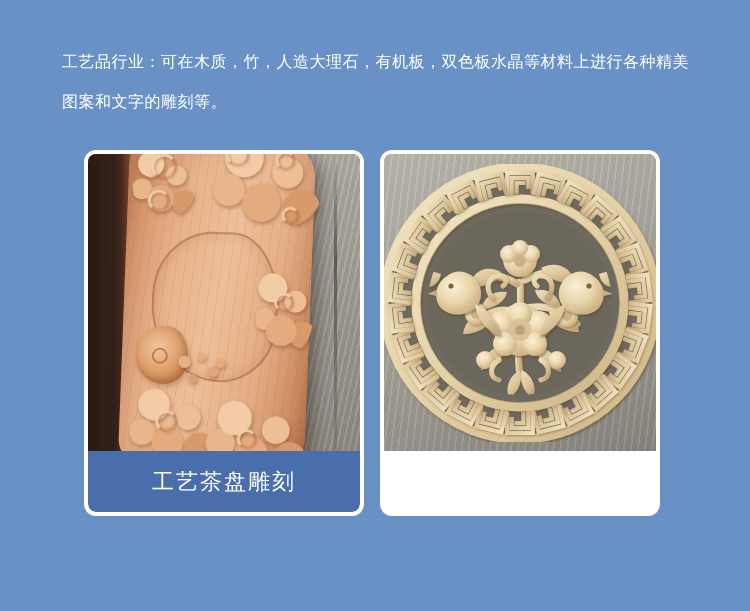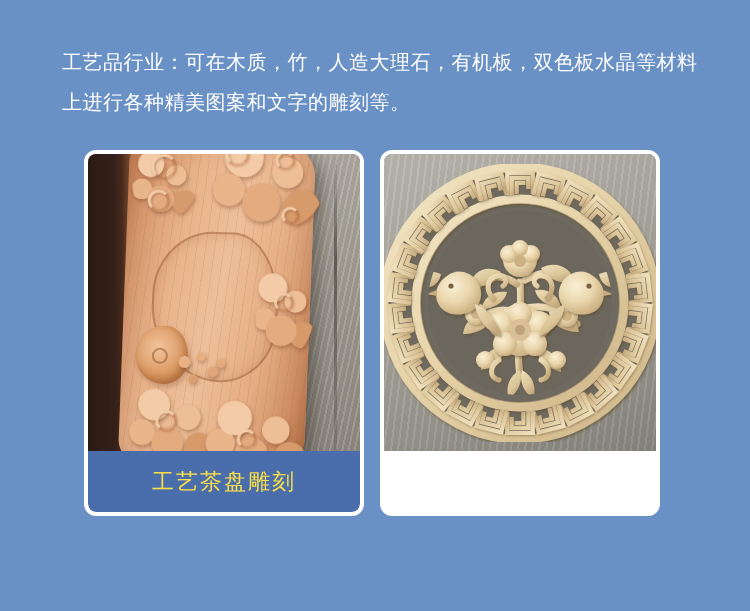--- a/index.html
+++ b/index.html
@@ -24,21 +24,21 @@
     background: #6a91c6;
   }
 
   
   .intro {
     position: absolute;
     left: 62px;
     top: 42px;
     width: 640px;
     color: #ffffff;
-    font-size: 20px;
+    font-size: 16px;
     line-height: 40px;
     letter-spacing: 0.5px;
     font-weight: 400;
     text-align: left;
     white-space: pre-wrap;
   }
 
   
   .cards {
     position: absolute;
@@ -69,21 +69,21 @@
     background: #9a9a96;
   }
 
   .card-caption {
     position: absolute;
     left: 0;
     bottom: 0;
     width: 100%;
     height: 61px;
     background: #4a6eab;
-    color: #fde047;
+    color: #ffffff;
     font-size: 22px;
     letter-spacing: 2px;
     display: flex;
     align-items: center;
     justify-content: center;
     border-bottom-left-radius: 8px;
     border-bottom-right-radius: 8px;
   }
 
   

